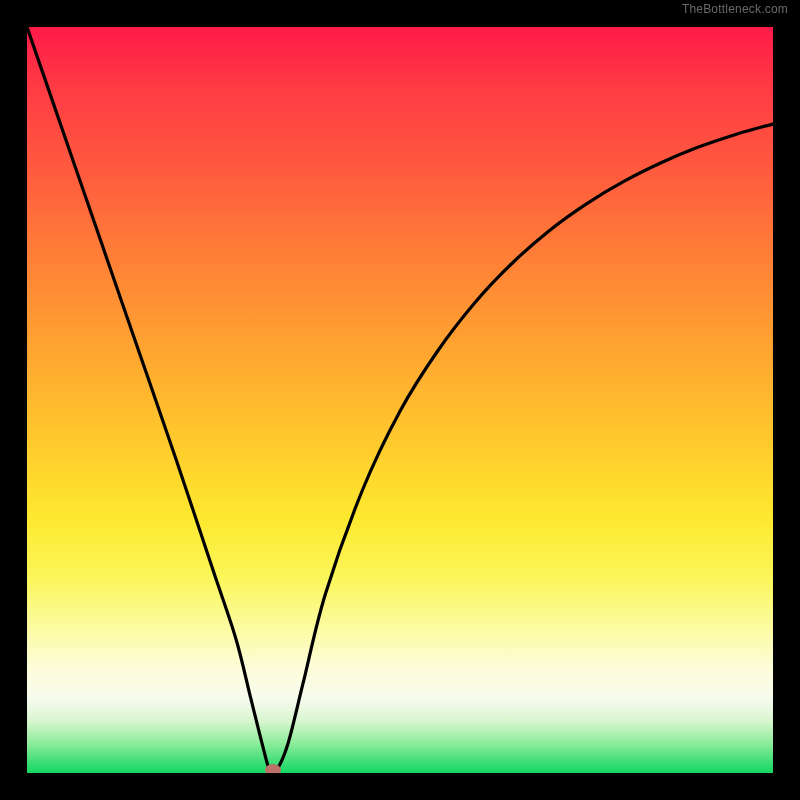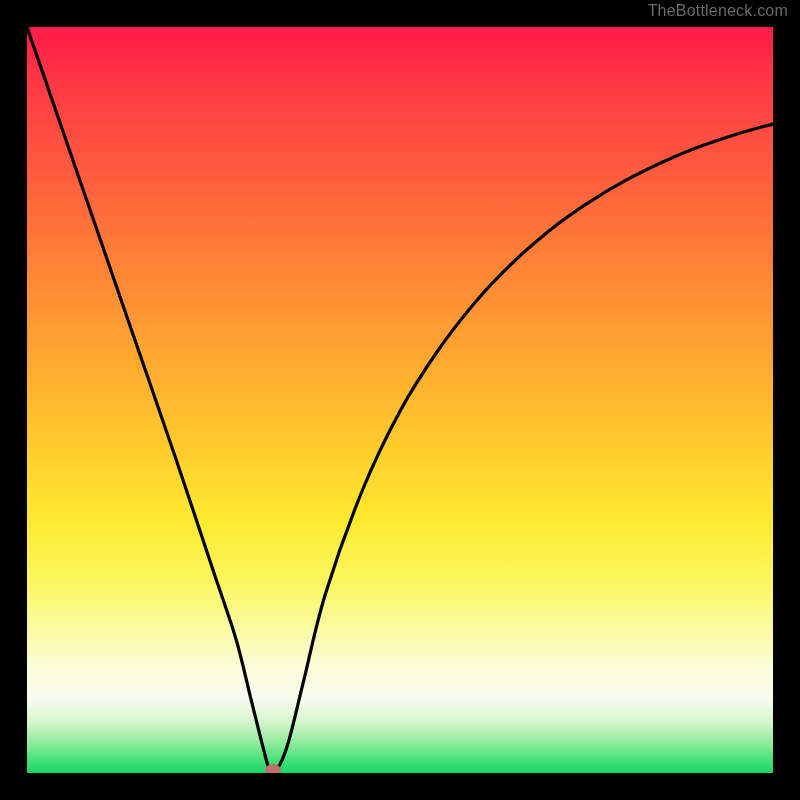--- a/index.html
+++ b/index.html
@@ -14,21 +14,21 @@
     position: relative;
     width: 800px;
     height: 800px;
     background: #000000;
   }
   .watermark {
     position: absolute;
     top: 2px;
     right: 12px;
     font-family: Arial, Helvetica, sans-serif;
-    font-size: 16px;
+    font-size: 12px;
     color: #6a6a6a;
     letter-spacing: 0.2px;
     z-index: 5;
   }
   .plot {
     position: absolute;
     left: 27px;
     top: 27px;
     width: 746px;
     height: 746px;

